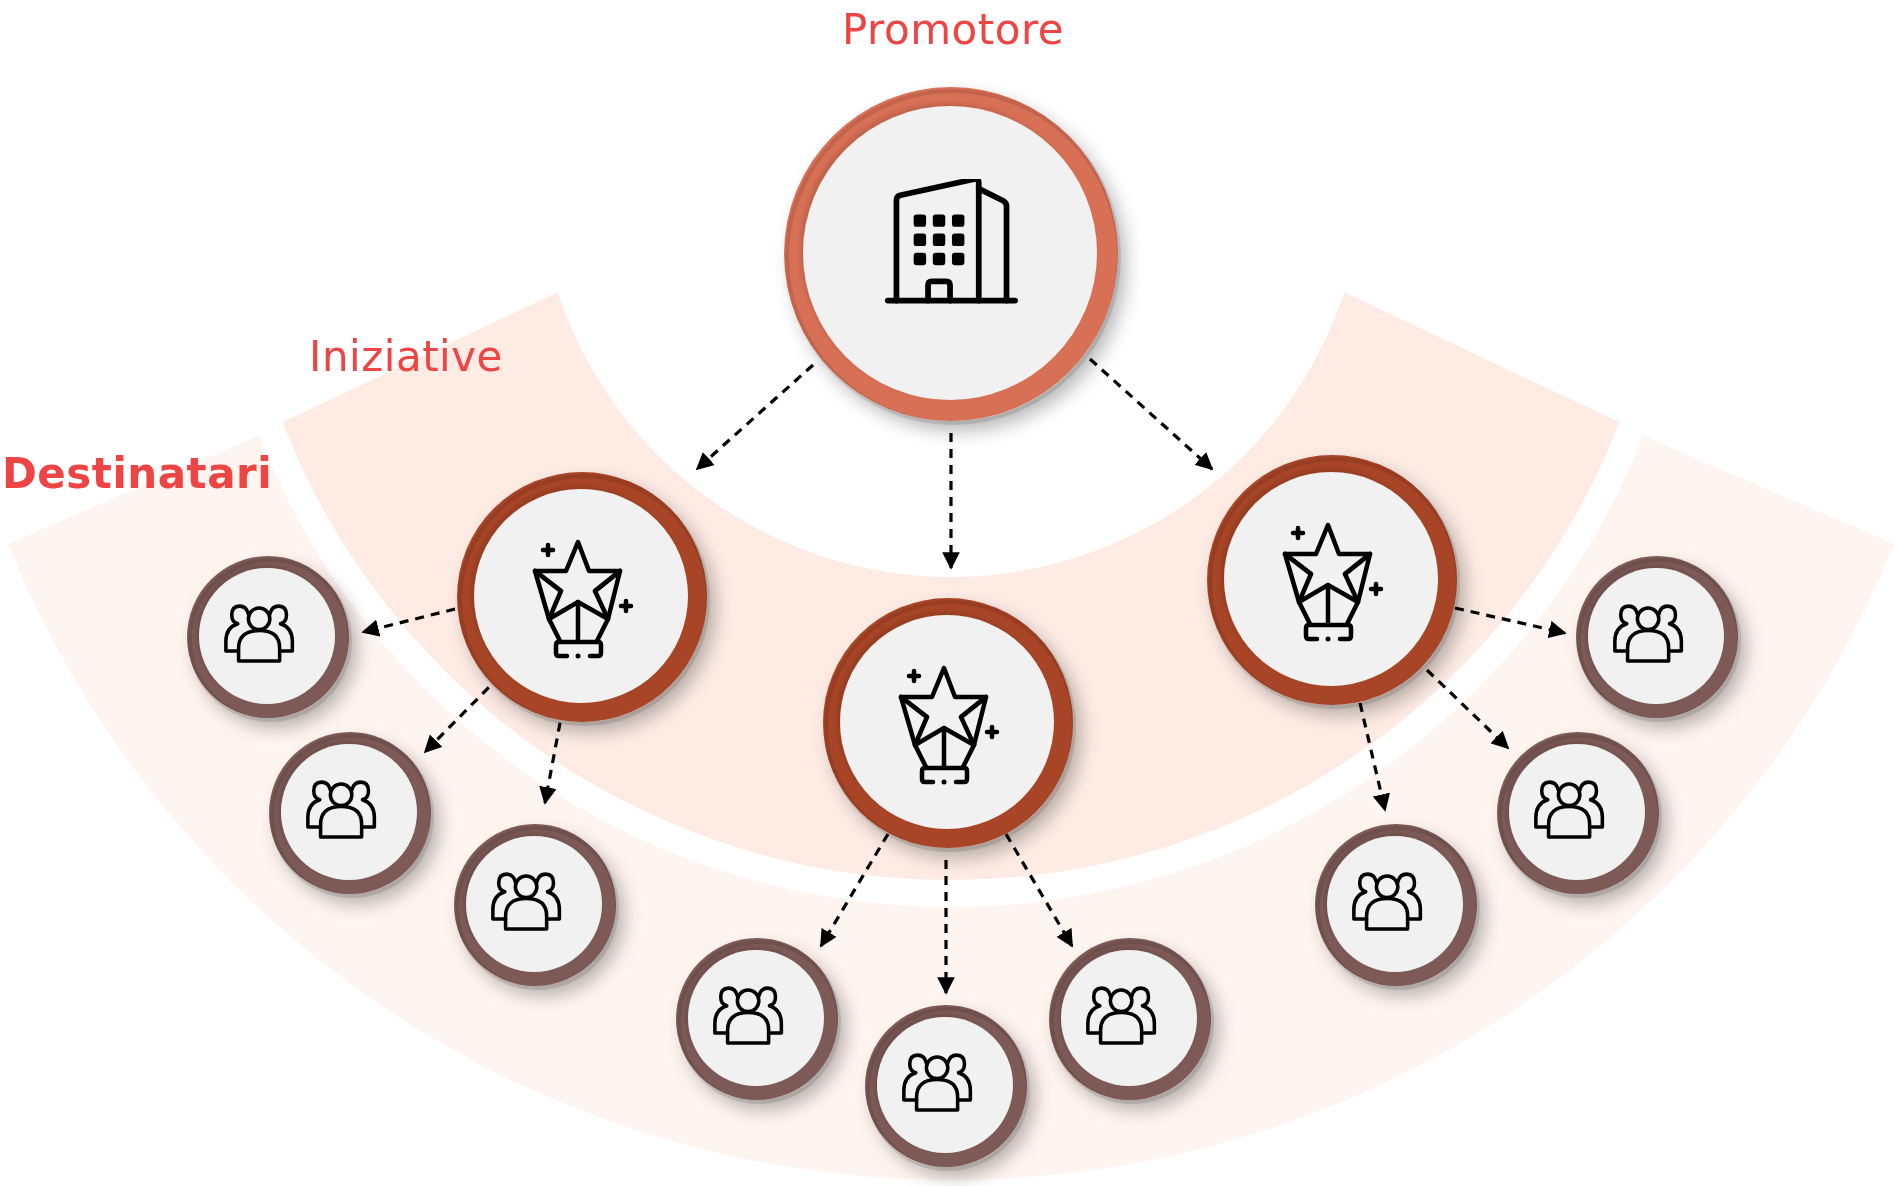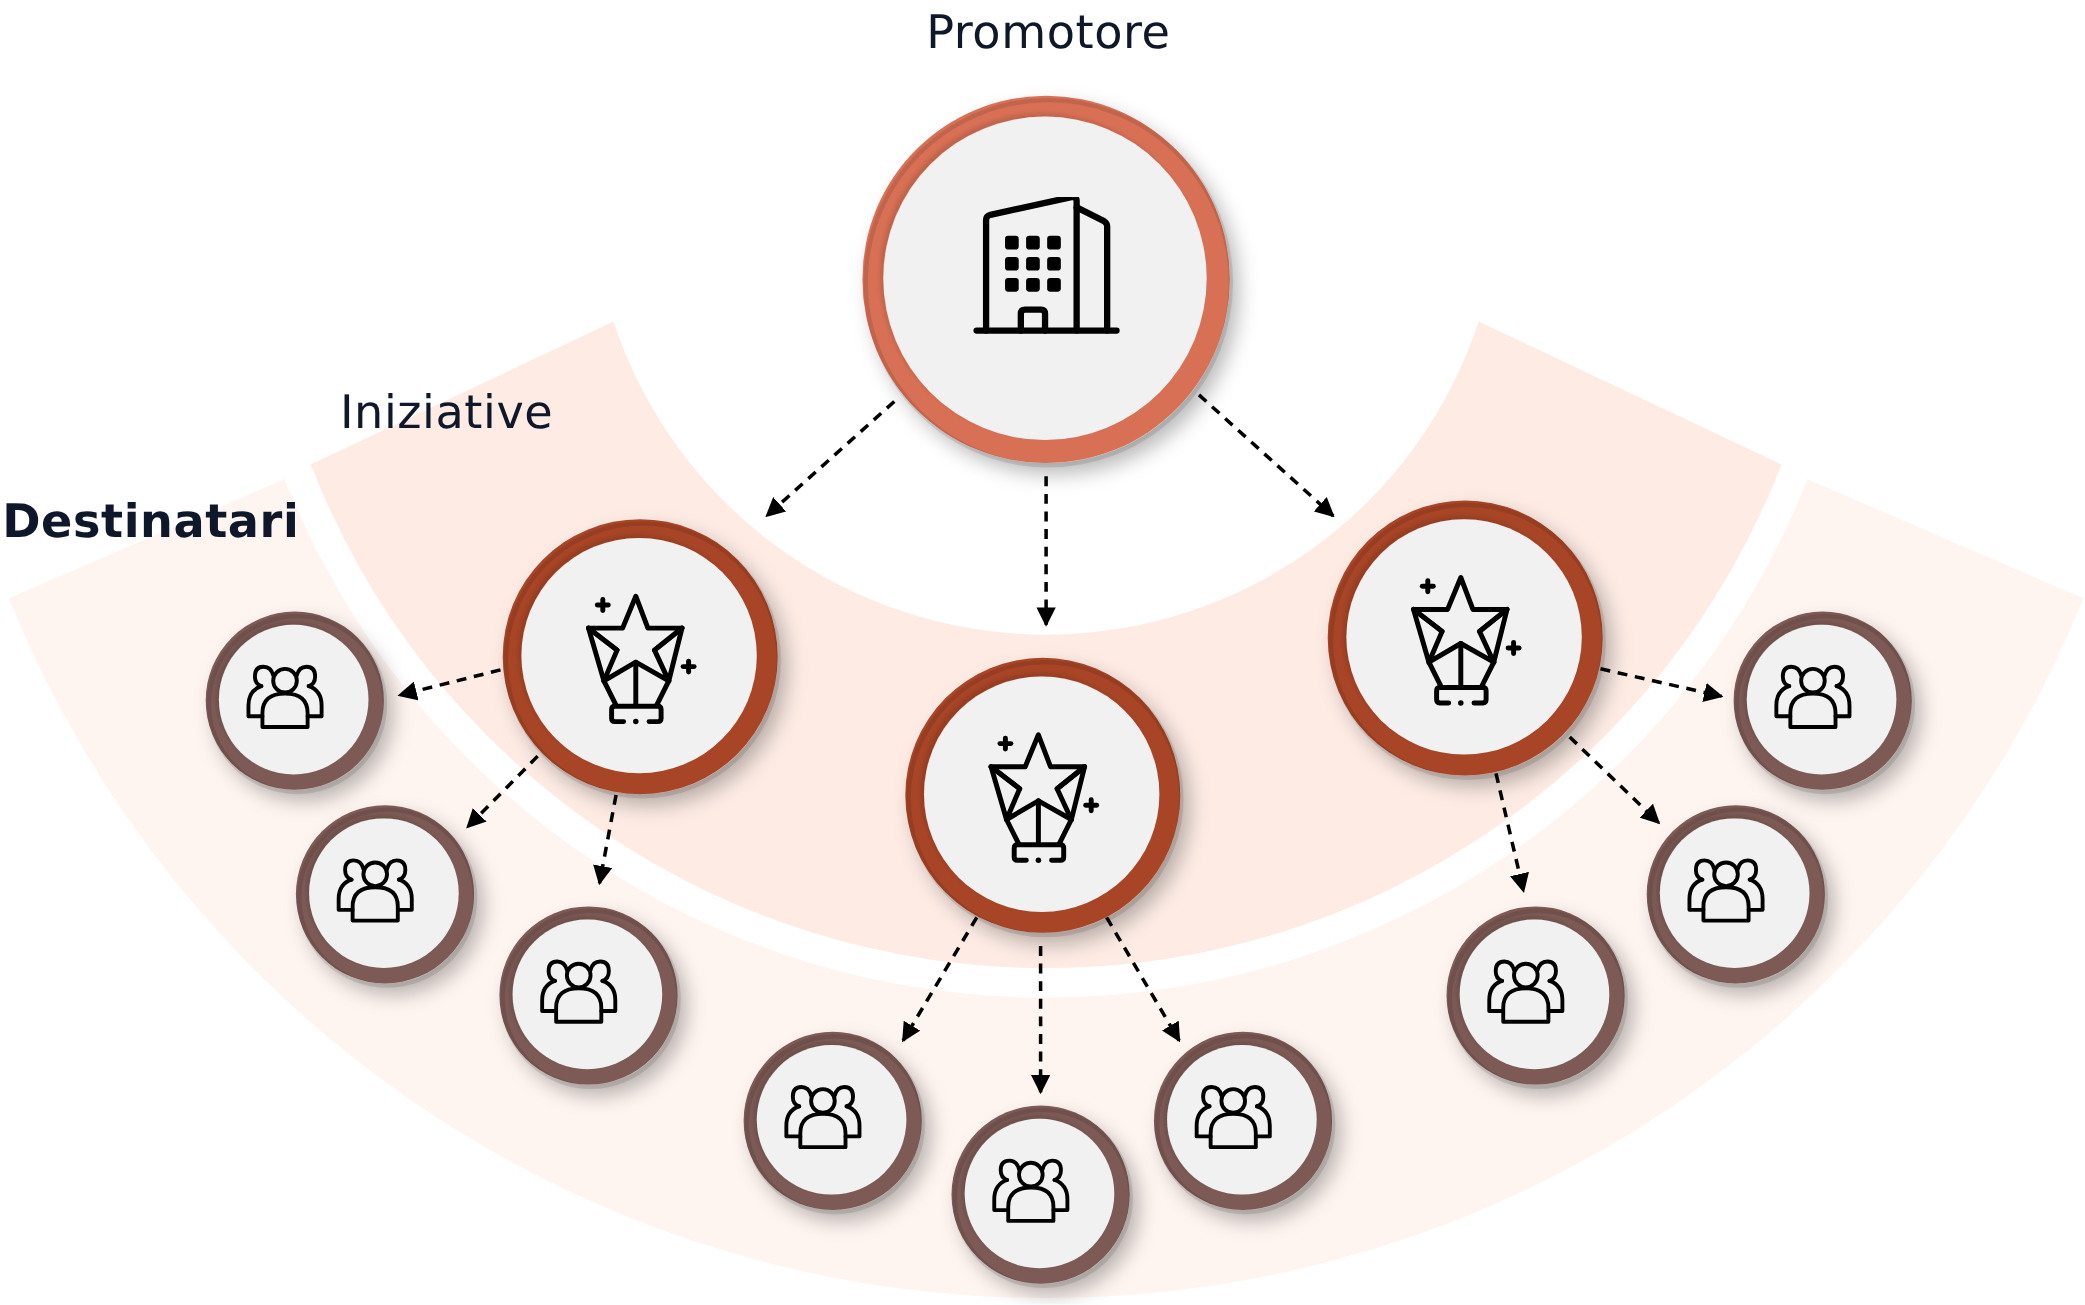--- a/index.html
+++ b/index.html
@@ -1,20 +1,20 @@
 <!DOCTYPE html>
 <html><head>
 <meta charset="utf-8">
 <style>
   html, body { margin: 0; padding: 0; background: #ffffff; }
   body { width: 1895px; height: 1186px; overflow: hidden; position: relative; font-family: "DejaVu Sans", "Liberation Sans", sans-serif; }
   #stage { position: absolute; left: 0; top: 0; width: 1895px; height: 1186px; }
-  .label { position: absolute; color: #0f172a; font-family: "DejaVu Sans", sans-serif; font-size: 42px; letter-spacing: 0.5px; white-space: nowrap; line-height: 1; }
+  .label { position: absolute; color: #ef4444; font-family: "DejaVu Sans", sans-serif; font-size: 42px; letter-spacing: 0.5px; white-space: nowrap; line-height: 1; }
   #lbl-promotore { left: 842px; top: 9px; }
-  #lbl-iniziative { left: 309px; top: 354px; text-align: right; }
+  #lbl-iniziative { left: 309px; top: 336px; text-align: right; }
   #lbl-destinatari { left: 2px; top: 453px; font-weight: bold; }
 </style>
 </head>
 <body>
 
 <svg id="stage" width="1895" height="1186" viewBox="0 0 1895 1186" xmlns="http://www.w3.org/2000/svg">
   <defs>
     <filter id="shadow" x="-30%" y="-30%" width="170%" height="170%">
       <feDropShadow dx="8" dy="10" stdDeviation="9" flood-color="#000000" flood-opacity="0.28"></feDropShadow>
     </filter>

